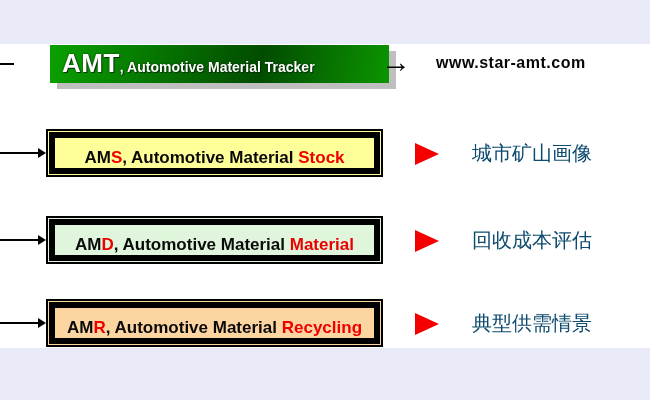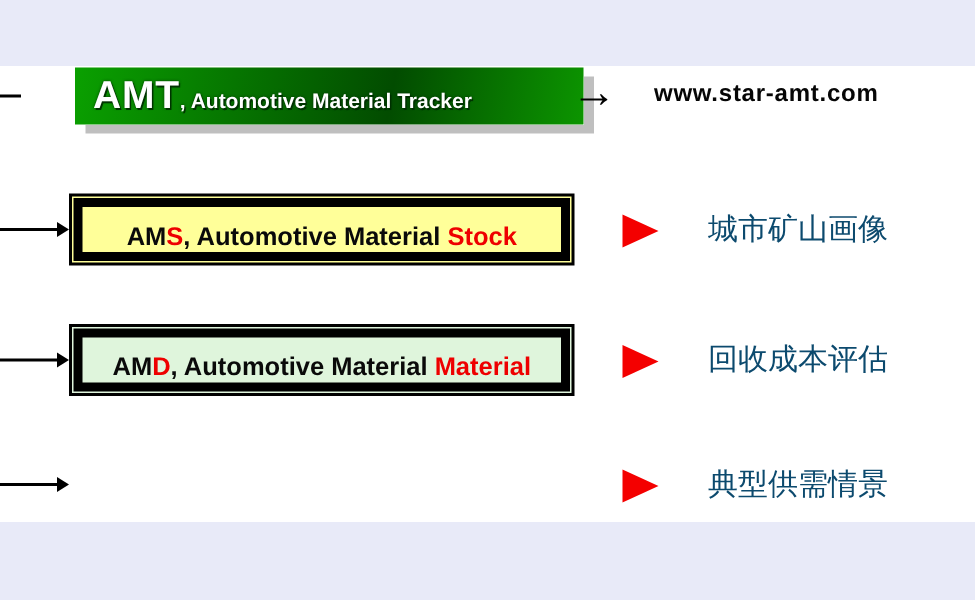--- a/index.html
+++ b/index.html
@@ -114,16 +114,19 @@
   <div class="mbox" style="top: 219px; --fill: #dff5dc;">
     <span class="mbox-label"><span>AM</span><span class="red">D</span><span>, Automotive Material </span><span class="red">Material</span></span>
   </div>
   <div class="tri" style="top:230px"></div>
   <div class="caption" style="top:226px">回收成本评估</div>
 
   <div class="connector row-line" style="top:323px">
     <i class="shaft"></i>
     <i class="head"></i>
   </div>
+  <div class="mbox" style="top: 302px; --fill: #fcd5a0;">
+    <span class="mbox-label"><span>AM</span><span class="red">R</span><span>, Automotive Material </span><span class="red">Recycling</span></span>
+  </div>
   <div class="tri" style="top:313px"></div>
   <div class="caption" style="top:309px">典型供需情景</div>
 
 </div>
 
 </body></html>

